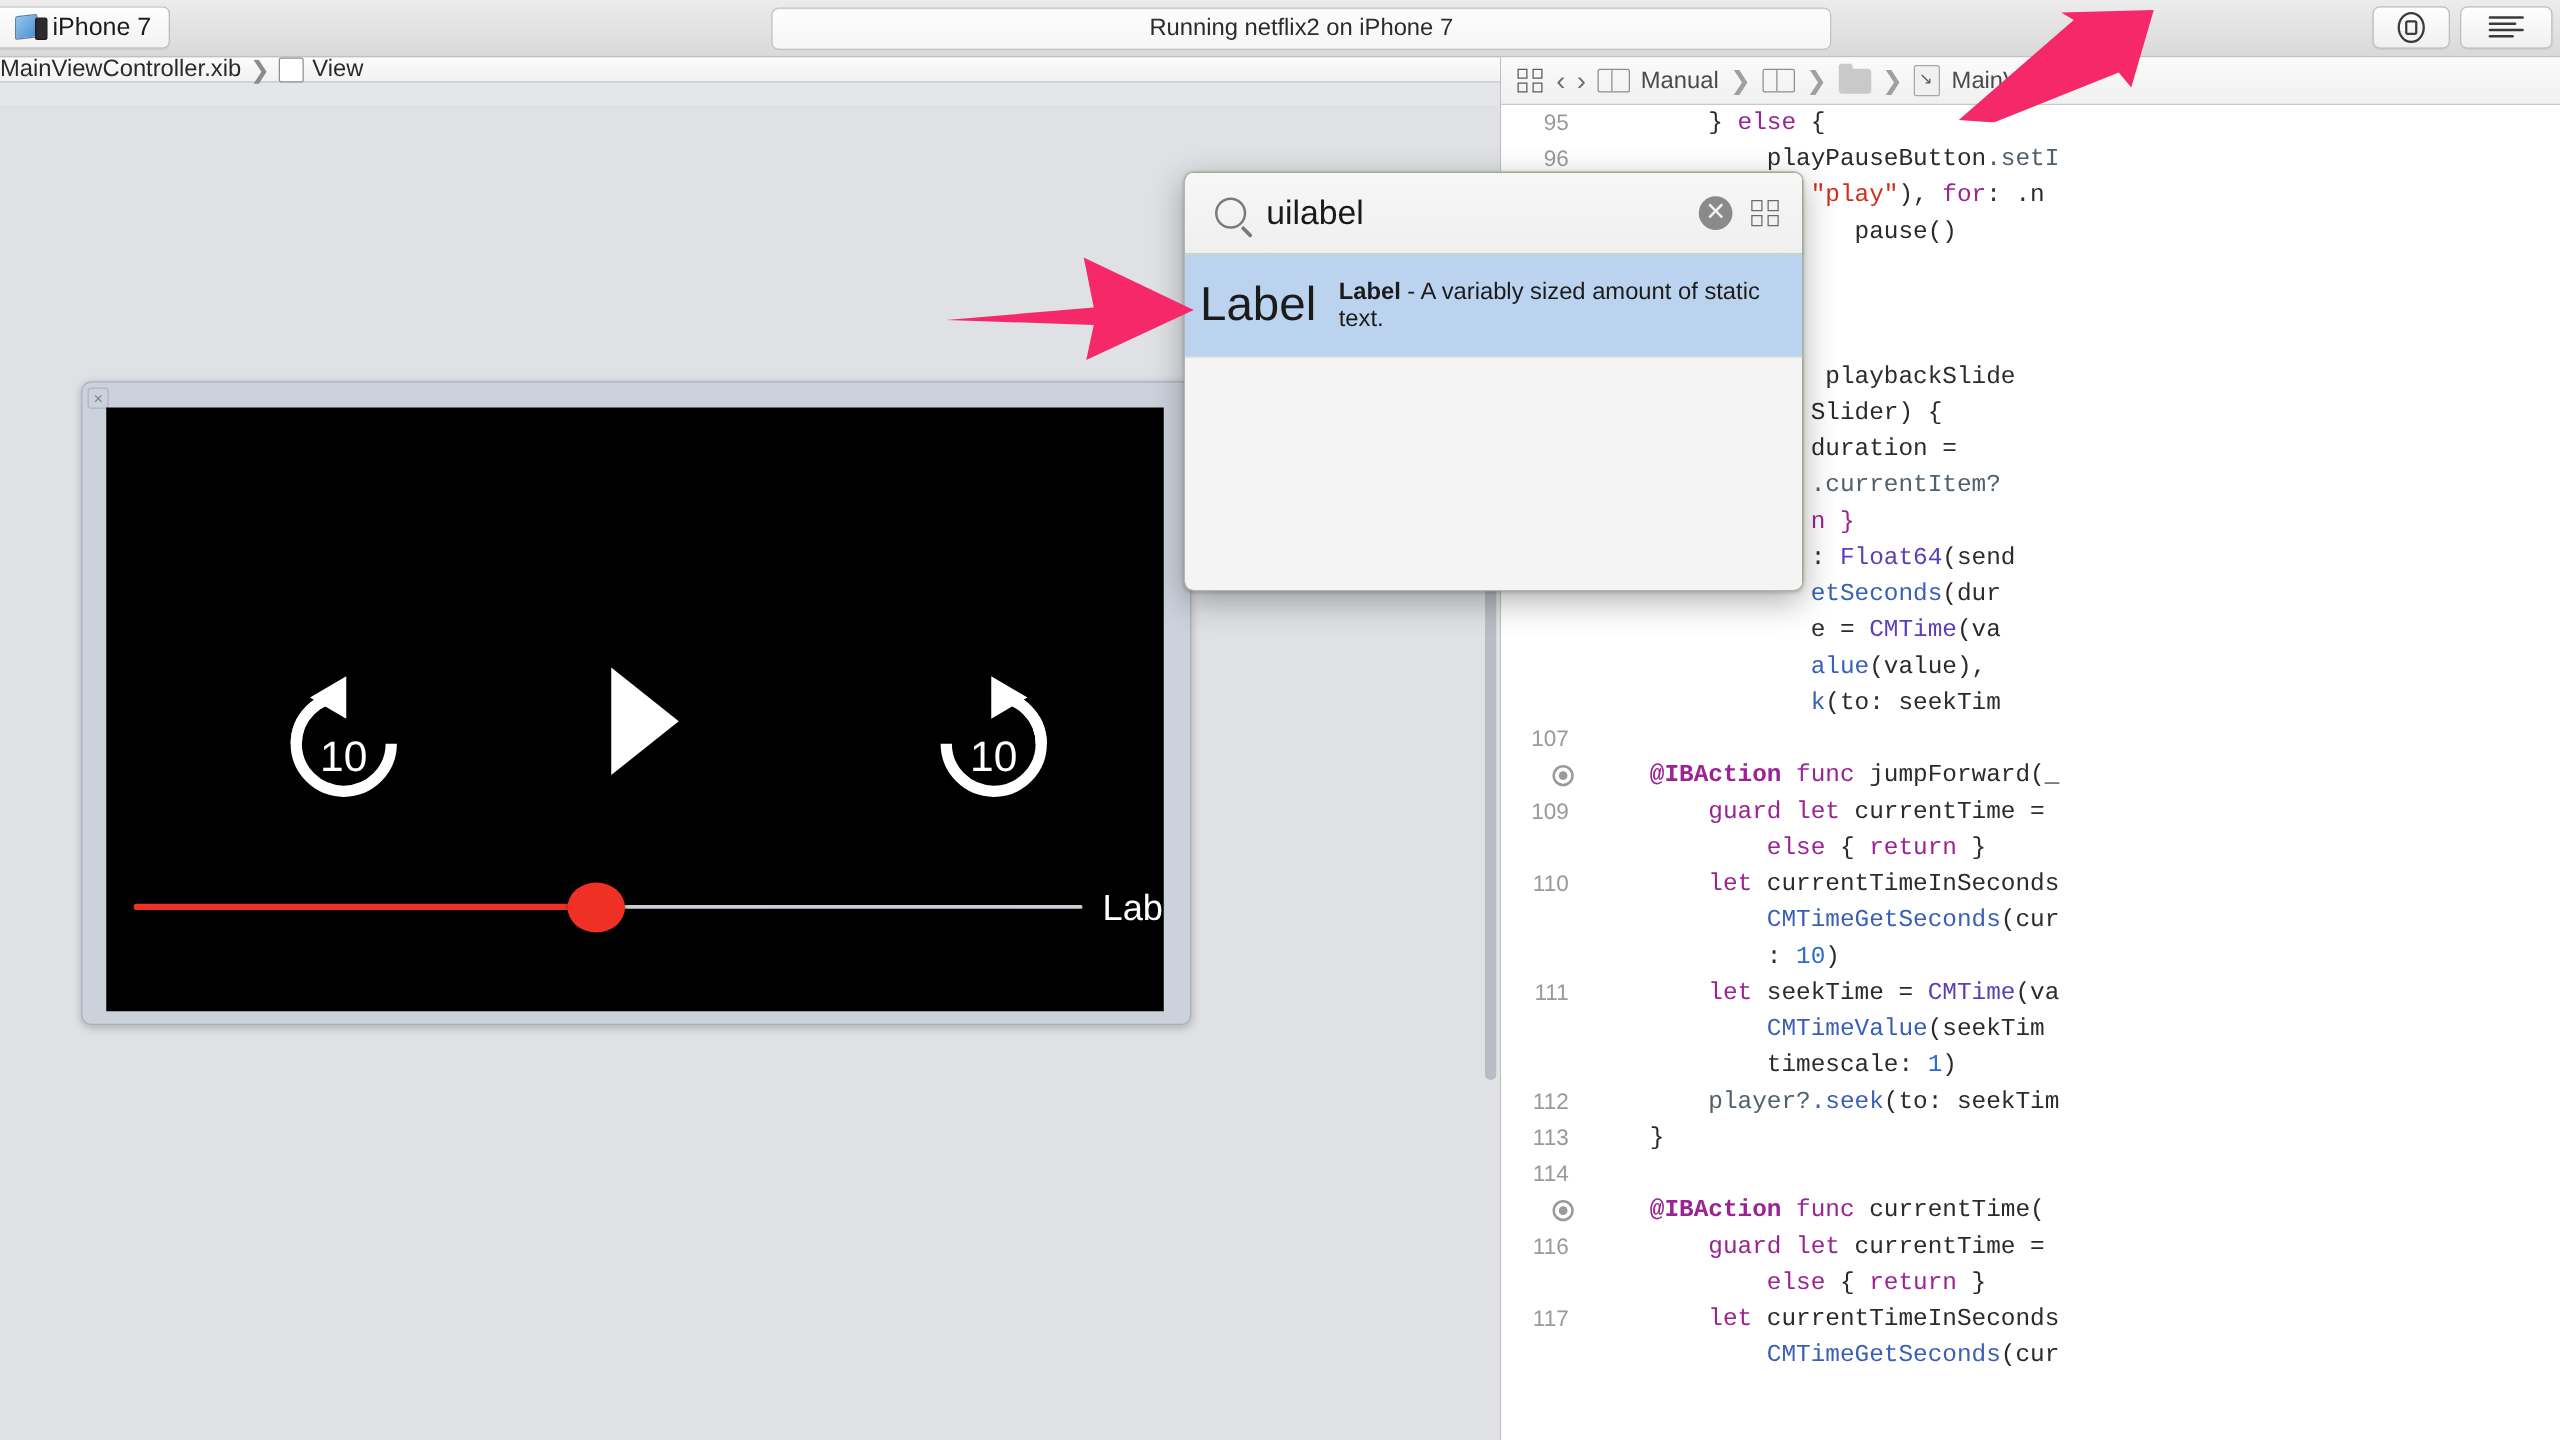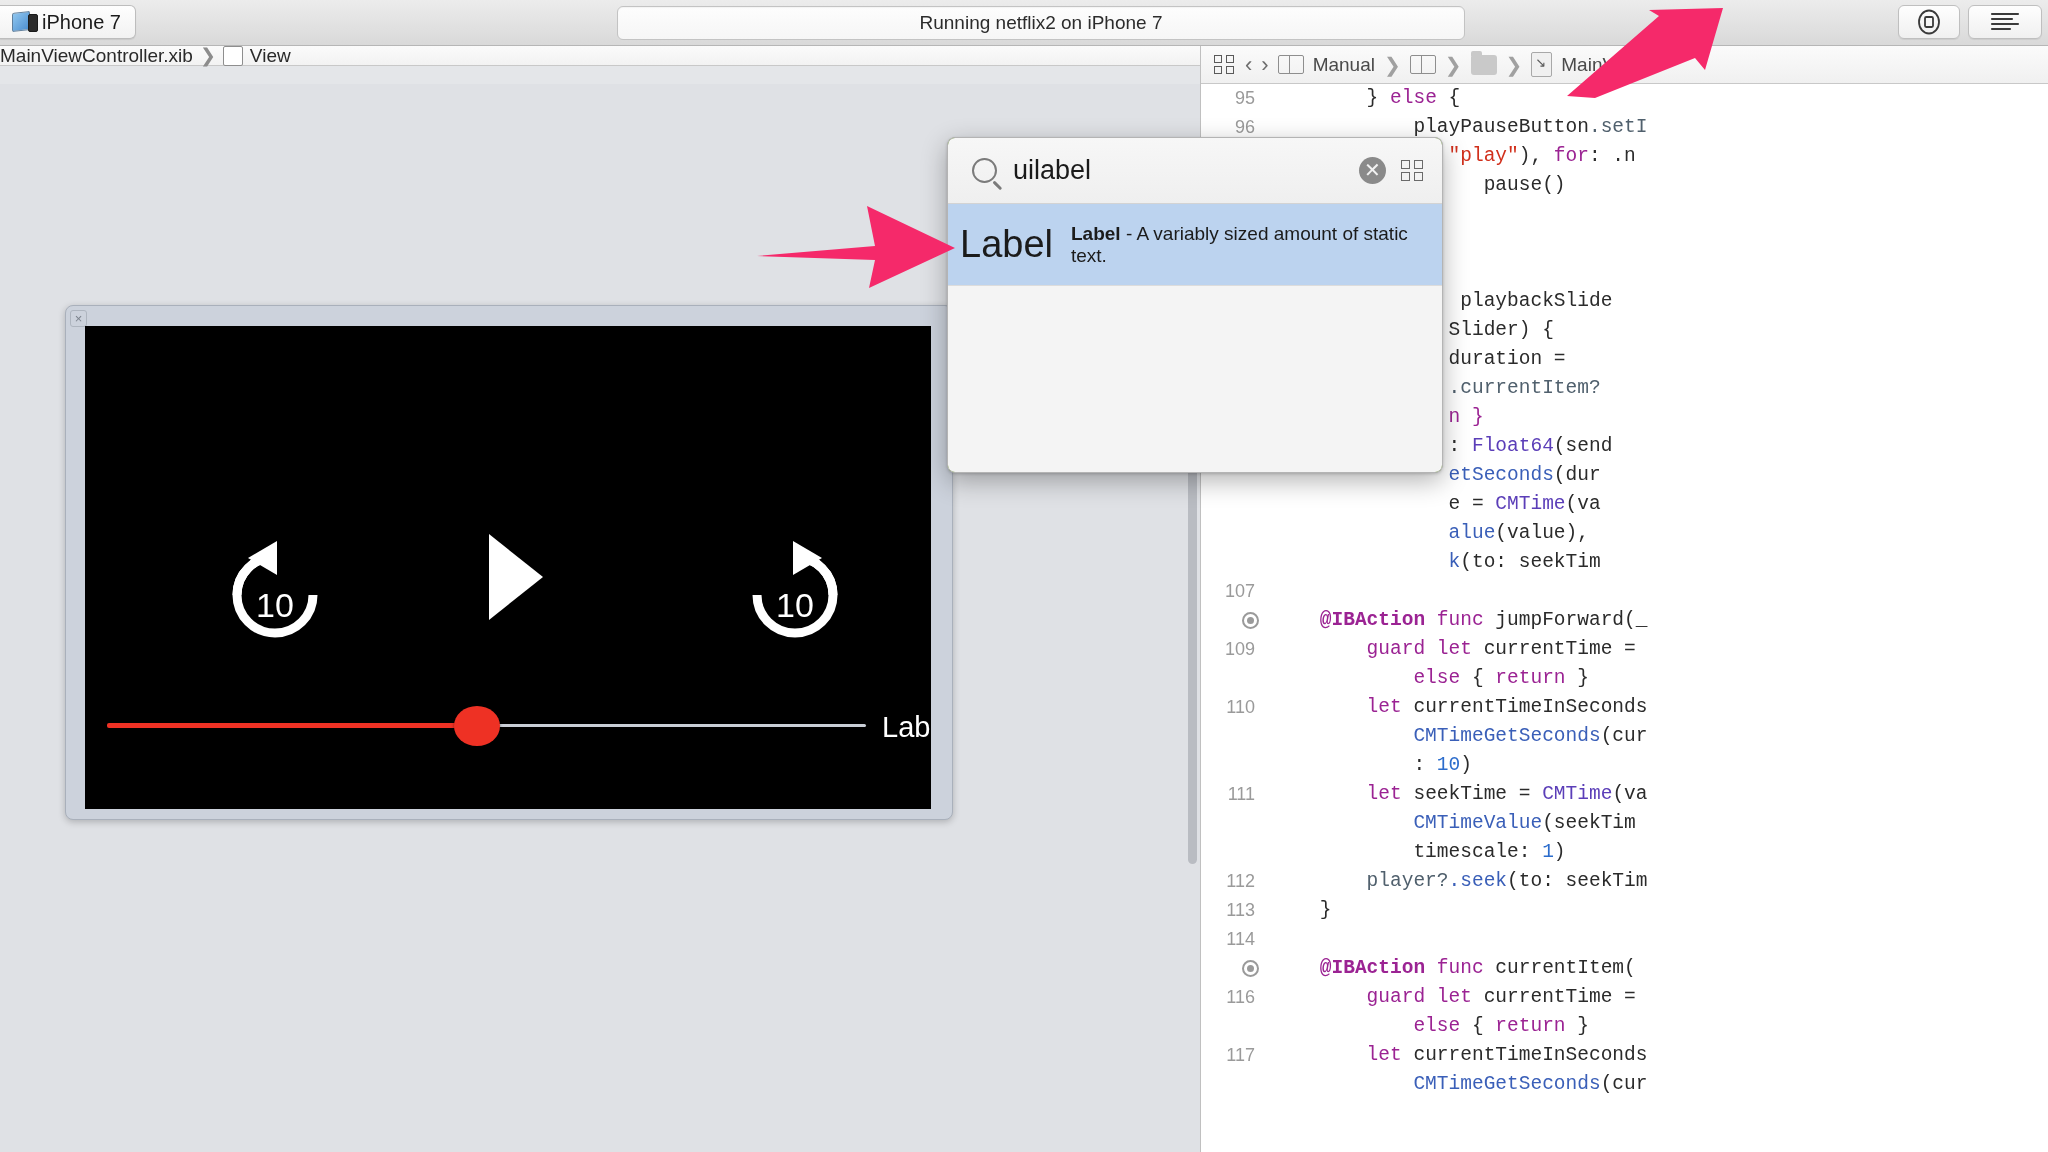--- a/index.html
+++ b/index.html
@@ -391,21 +391,21 @@
       <div class="cline"><div class="gut"></div><div class="src"><span class="kw">            else</span><span> { </span><span class="kw">return</span><span> }</span></div></div>
       <div class="cline"><div class="gut">110</div><div class="src"><span class="kw">        let</span><span> currentTimeInSeconds</span></div></div>
       <div class="cline"><div class="gut"></div><div class="src"><span class="fn">            CMTimeGetSeconds</span><span>(cur</span></div></div>
       <div class="cline"><div class="gut"></div><div class="src"><span>            : </span><span class="num">10</span><span>)</span></div></div>
       <div class="cline"><div class="gut">111</div><div class="src"><span class="kw">        let</span><span> seekTime = </span><span class="typ">CMTime</span><span>(va</span></div></div>
       <div class="cline"><div class="gut"></div><div class="src"><span class="fn">            CMTimeValue</span><span>(seekTim</span></div></div>
       <div class="cline"><div class="gut"></div><div class="src"><span>            timescale: </span><span class="num">1</span><span>)</span></div></div>
       <div class="cline"><div class="gut">112</div><div class="src"><span class="prop">        player?</span><span class="fn">.seek</span><span>(to: seekTim</span></div></div>
       <div class="cline"><div class="gut">113</div><div class="src"><span>    }</span></div></div>
       <div class="cline"><div class="gut">114</div><div class="src"><span></span></div></div>
-      <div class="cline"><div class="gut bpg"><span class="bp"></span></div><div class="src"><span class="attr">    @IBAction </span><span class="kw">func</span><span> currentItem(</span></div></div>
+      <div class="cline"><div class="gut bpg"><span class="bp"></span></div><div class="src"><span class="attr">    @IBAction </span><span class="kw">func</span><span> currentTime(</span></div></div>
       <div class="cline"><div class="gut">116</div><div class="src"><span class="kw">        guard let</span><span> currentTime = </span></div></div>
       <div class="cline"><div class="gut"></div><div class="src"><span class="kw">            else</span><span> { </span><span class="kw">return</span><span> }</span></div></div>
       <div class="cline"><div class="gut">117</div><div class="src"><span class="kw">        let</span><span> currentTimeInSeconds</span></div></div>
       <div class="cline"><div class="gut"></div><div class="src"><span class="fn">            CMTimeGetSeconds</span><span>(cur</span></div></div>
     </div>
 </div>
 
 <div id="library">
   <div id="lib-search">
     <span class="mag"></span>

